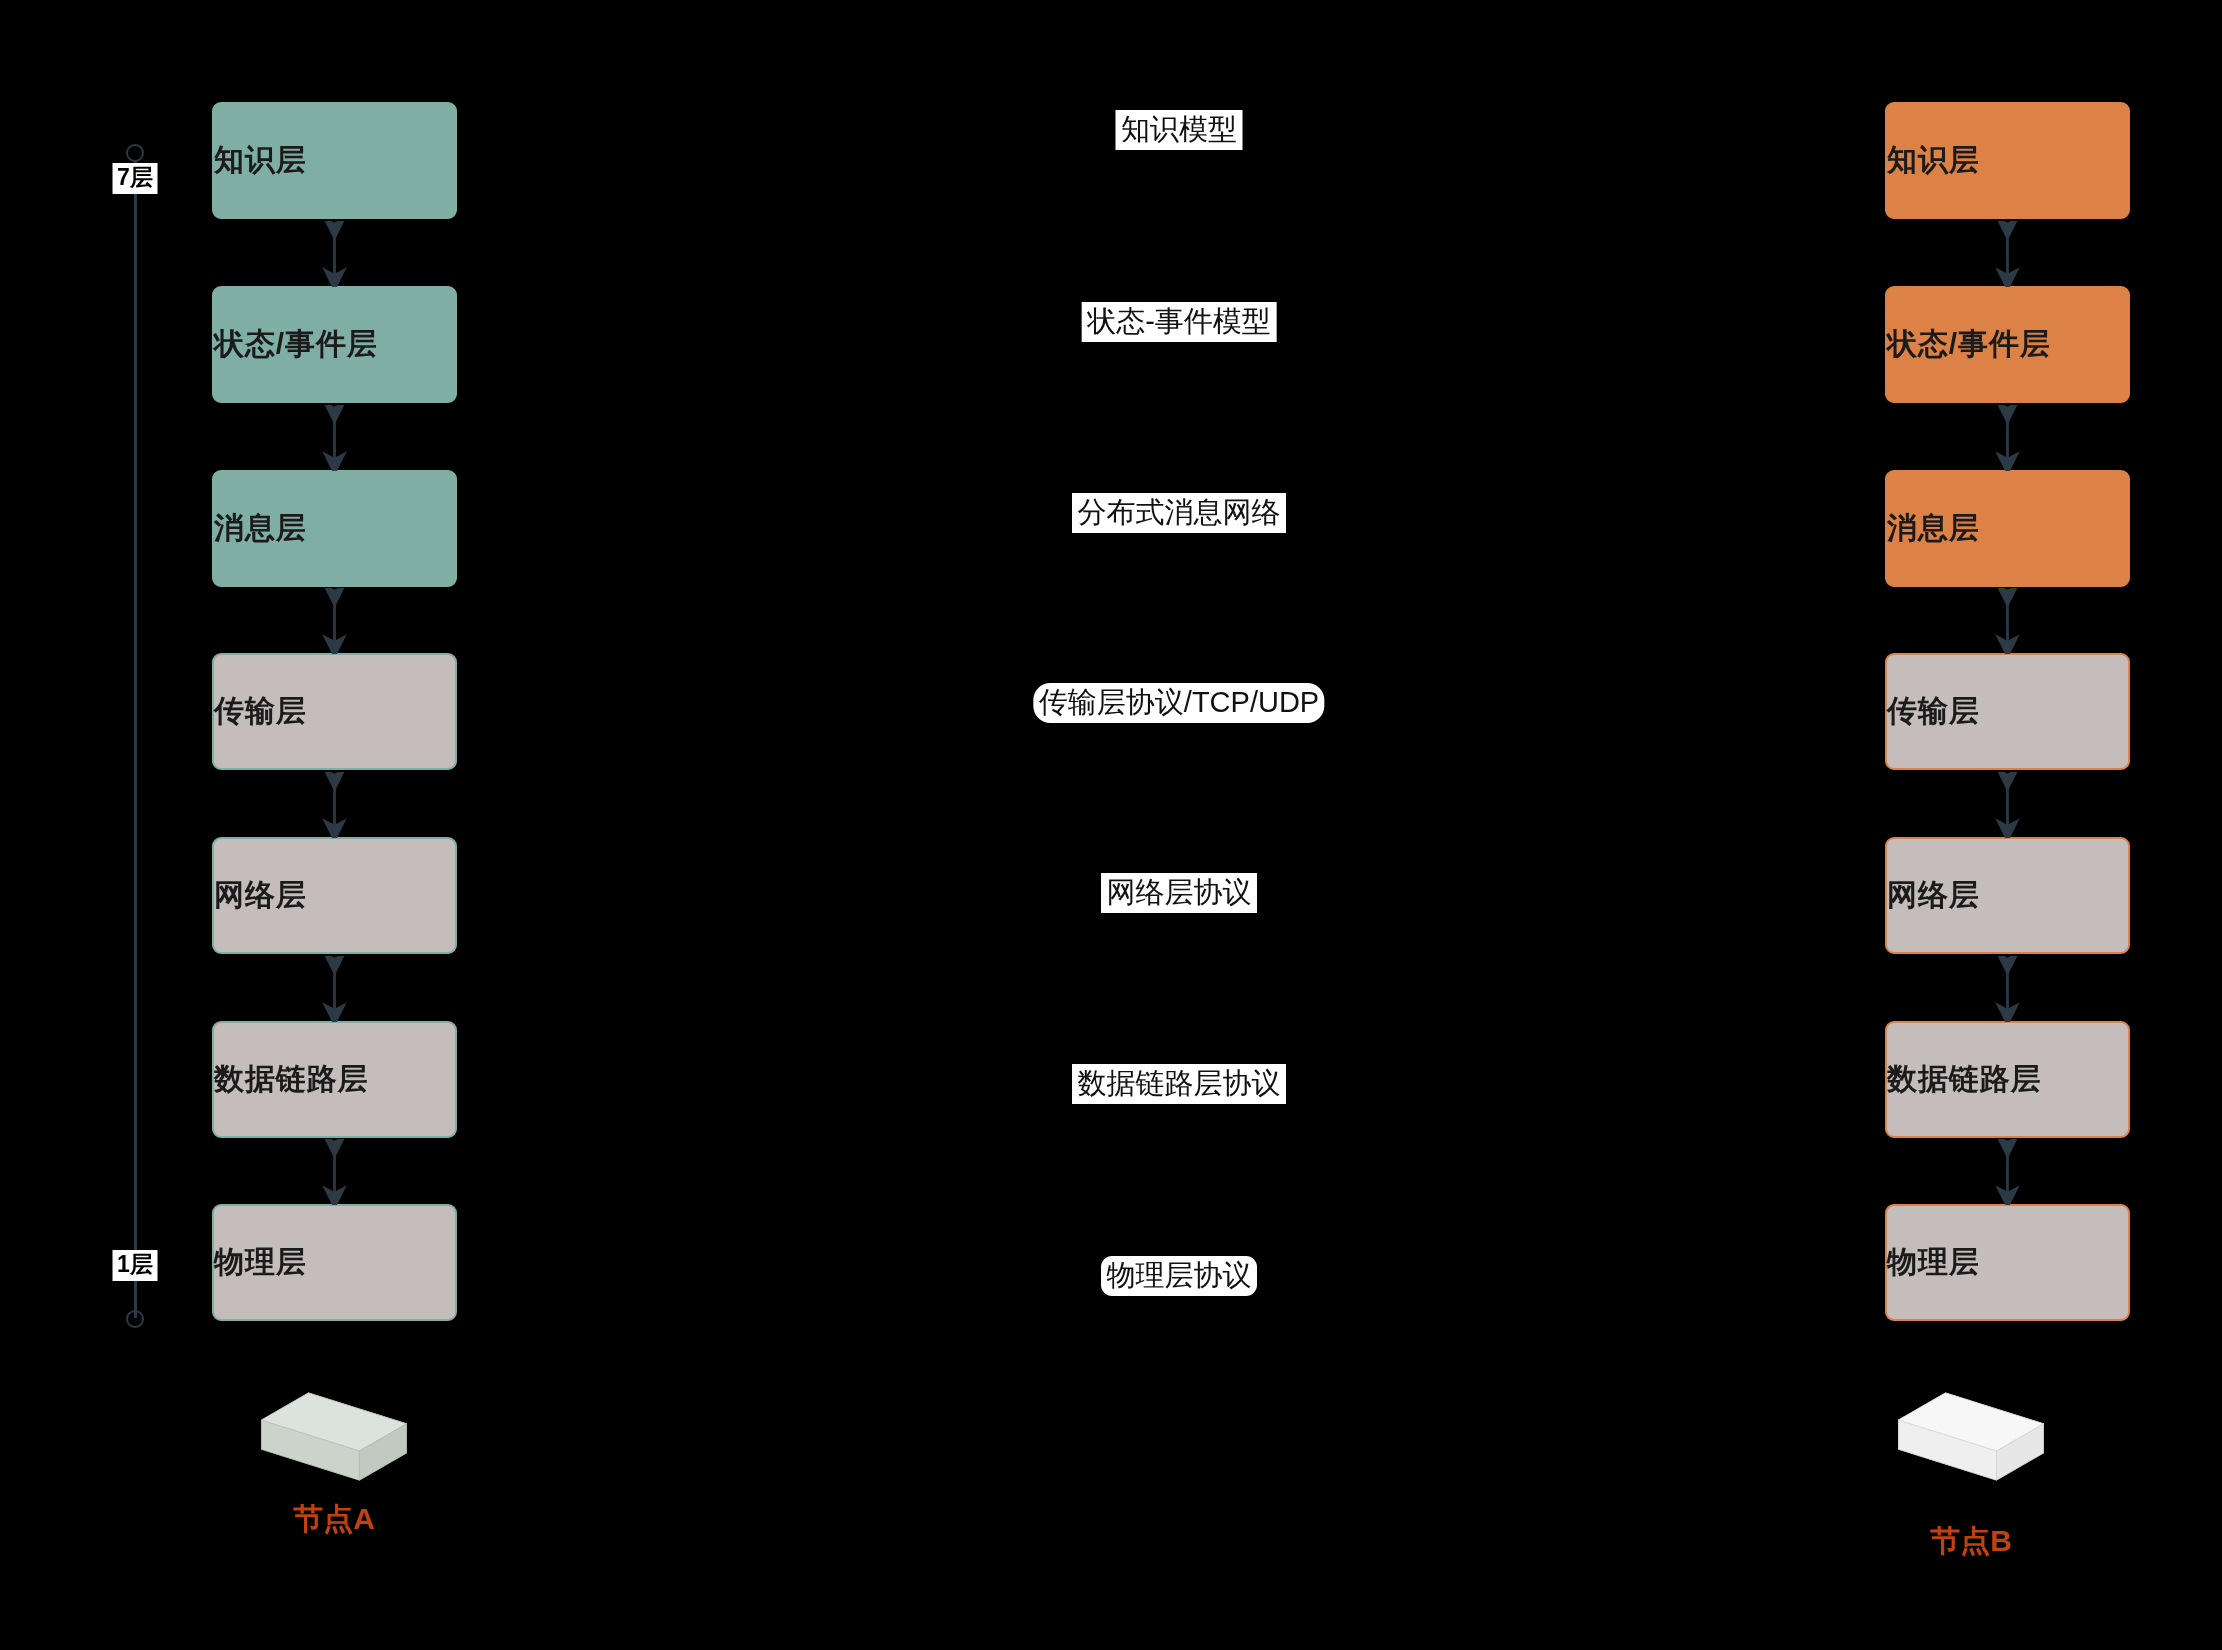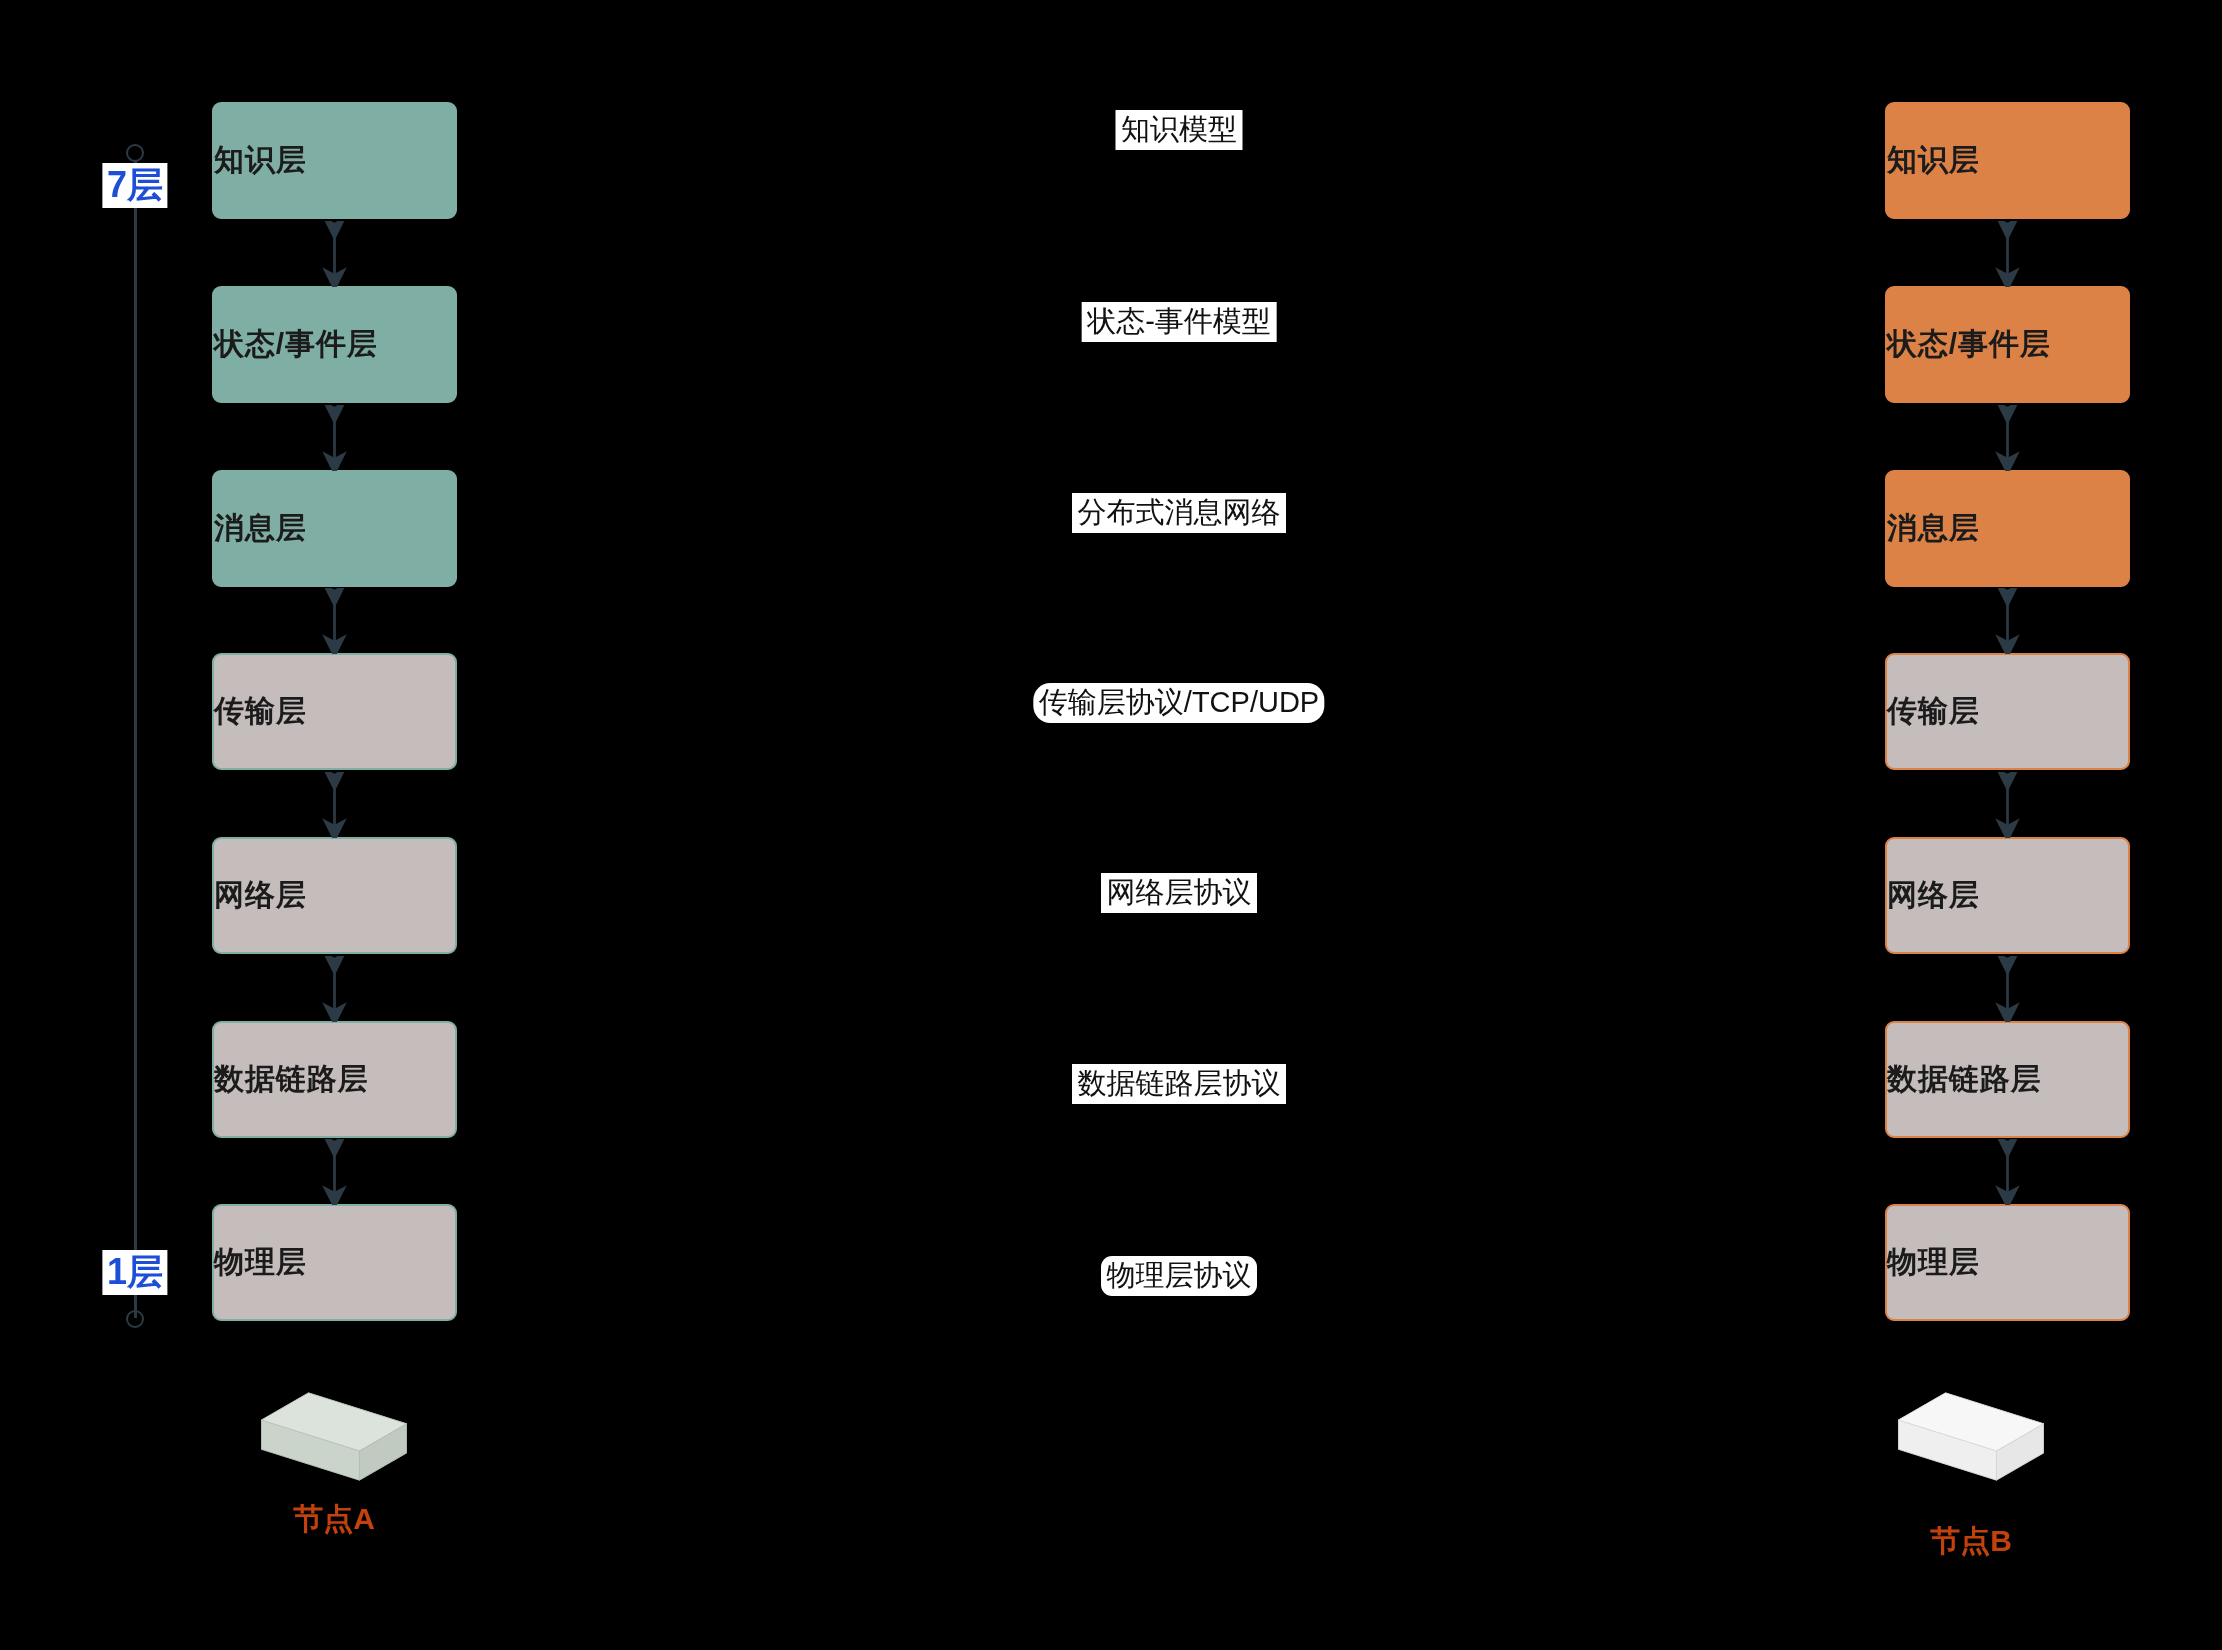--- a/index.html
+++ b/index.html
@@ -73,23 +73,23 @@
     height: 18.3px;
     border: 2.7px solid #2b3a45;
     border-radius: 50%;
     background: transparent;
     box-sizing: border-box;
   }
   .axis-cap {
     position: absolute;
     transform: translateX(-50%);
     background: #ffffff;
-    color: #1d4ed8;
+    color: #000000;
     font-weight: bold;
-    font-size: 36px;
+    font-size: 23px;
     line-height: 1.1;
     padding: 1.8px 4.6px 3.7px 4.6px;
     white-space: nowrap;
   }
 
   
   .node-cube {
     position: absolute;
     width: 146px;
     height: 91px;

